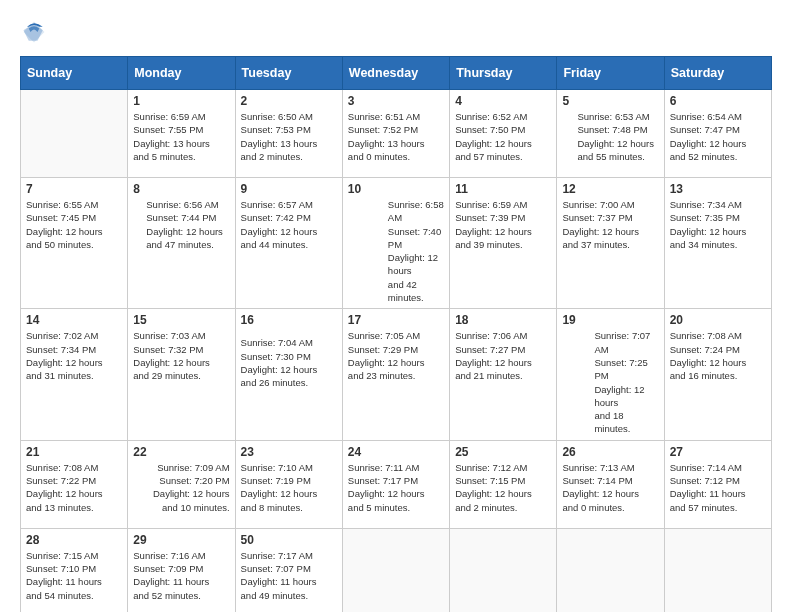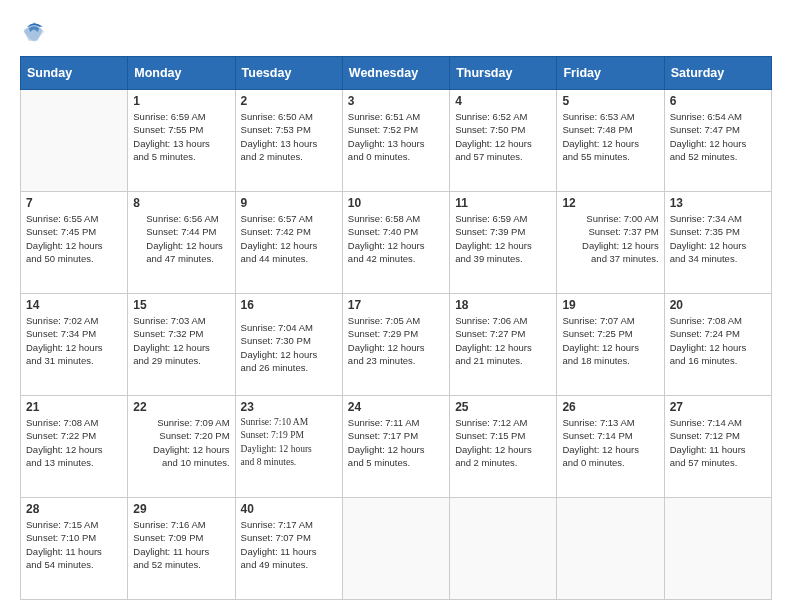--- a/index.html
+++ b/index.html
@@ -159,21 +159,21 @@
           </td>
           <td>
             <span class="day-number">4</span>
             <div class="day-info" style="white-space: pre-line;">Sunrise: 6:52 AM
 Sunset: 7:50 PM
 Daylight: 12 hours
 and 57 minutes.</div>
           </td>
           <td>
             <span class="day-number">5</span>
-            <div class="day-info" style="white-space: pre-line;">Sunrise: 6:53 AM
+            <div class="day-info" style="white-space: pre-line; margin-left: 15px;">Sunrise: 6:53 AM
 Sunset: 7:48 PM
 Daylight: 12 hours
 and 55 minutes.</div>
           </td>
           <td>
             <span class="day-number">6</span>
             <div class="day-info" style="white-space: pre-line;">Sunrise: 6:54 AM
 Sunset: 7:47 PM
 Daylight: 12 hours
 and 52 minutes.</div>
@@ -196,35 +196,35 @@
           </td>
           <td>
             <span class="day-number">9</span>
             <div class="day-info" style="white-space: pre-line;">Sunrise: 6:57 AM
 Sunset: 7:42 PM
 Daylight: 12 hours
 and 44 minutes.</div>
           </td>
           <td>
             <span class="day-number">10</span>
-            <div class="day-info" style="white-space: pre-line;">Sunrise: 6:58 AM
+            <div class="day-info" style="white-space: pre-line; margin-left: 40px;">Sunrise: 6:58 AM
 Sunset: 7:40 PM
 Daylight: 12 hours
 and 42 minutes.</div>
           </td>
           <td>
             <span class="day-number">11</span>
             <div class="day-info" style="white-space: pre-line;">Sunrise: 6:59 AM
 Sunset: 7:39 PM
 Daylight: 12 hours
 and 39 minutes.</div>
           </td>
           <td>
             <span class="day-number">12</span>
-            <div class="day-info" style="white-space: pre-line; text-align: right;">Sunrise: 7:00 AM
+            <div class="day-info" style="white-space: pre-line;">Sunrise: 7:00 AM
 Sunset: 7:37 PM
 Daylight: 12 hours
 and 37 minutes.</div>
           </td>
           <td>
             <span class="day-number">13</span>
             <div class="day-info" style="white-space: pre-line;">Sunrise: 7:34 AM
 Sunset: 7:35 PM
 Daylight: 12 hours
 and 34 minutes.</div>
@@ -261,21 +261,21 @@
           </td>
           <td>
             <span class="day-number">18</span>
             <div class="day-info" style="white-space: pre-line;">Sunrise: 7:06 AM
 Sunset: 7:27 PM
 Daylight: 12 hours
 and 21 minutes.</div>
           </td>
           <td>
             <span class="day-number">19</span>
-            <div class="day-info" style="white-space: pre-line;">Sunrise: 7:07 AM
+            <div class="day-info" style="white-space: pre-line; margin-left: 32px;">Sunrise: 7:07 AM
 Sunset: 7:25 PM
 Daylight: 12 hours
 and 18 minutes.</div>
           </td>
           <td>
             <span class="day-number">20</span>
             <div class="day-info" style="white-space: pre-line;">Sunrise: 7:08 AM
 Sunset: 7:24 PM
 Daylight: 12 hours
 and 16 minutes.</div>
@@ -291,21 +291,21 @@
           </td>
           <td>
             <span class="day-number">22</span>
             <div class="day-info" style="white-space: pre-line; text-align: right;">Sunrise: 7:09 AM
 Sunset: 7:20 PM
 Daylight: 12 hours
 and 10 minutes.</div>
           </td>
           <td>
             <span class="day-number">23</span>
-            <div class="day-info" style="white-space: pre-line; font-family: Liberation Serif, serif;">Sunrise: 7:10 AM
+            <div class="day-info" style="white-space: pre-line;">Sunrise: 7:10 AM
 Sunset: 7:19 PM
 Daylight: 12 hours
 and 8 minutes.</div>
           </td>
           <td>
             <span class="day-number">24</span>
             <div class="day-info" style="white-space: pre-line;">Sunrise: 7:11 AM
 Sunset: 7:17 PM
 Daylight: 12 hours
 and 5 minutes.</div>
@@ -341,21 +341,21 @@
 and 54 minutes.</div>
           </td>
           <td>
             <span class="day-number">29</span>
             <div class="day-info" style="white-space: pre-line;">Sunrise: 7:16 AM
 Sunset: 7:09 PM
 Daylight: 11 hours
 and 52 minutes.</div>
           </td>
           <td>
-            <span class="day-number">40</span>
+            <span class="day-number">50</span>
             <div class="day-info" style="white-space: pre-line;">Sunrise: 7:17 AM
 Sunset: 7:07 PM
 Daylight: 11 hours
 and 49 minutes.</div>
           </td>
           <td class="empty-cell"></td>
           <td class="empty-cell"></td>
           <td class="empty-cell"></td>
           <td class="empty-cell"></td>
         </tr>

